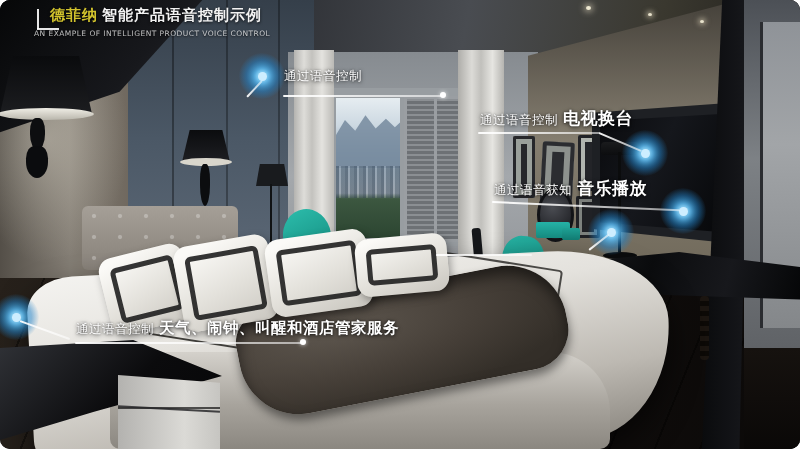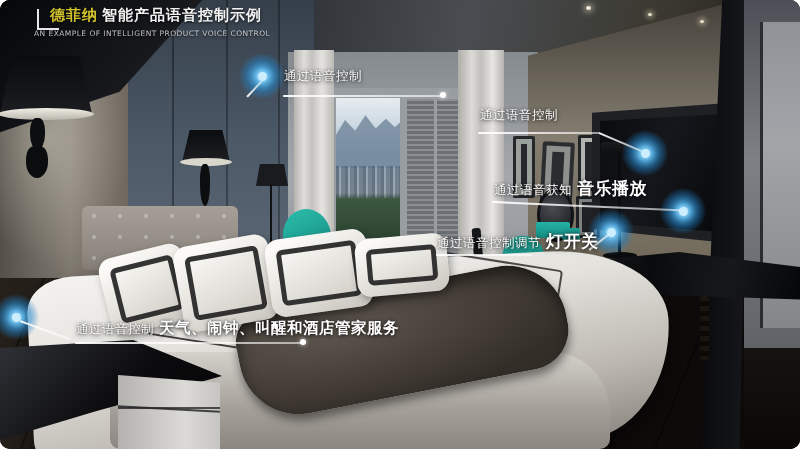--- a/index.html
+++ b/index.html
@@ -182,28 +182,25 @@
 
   <div class="lline" style="left:20px;top:320px;width:53px;transform:rotate(20deg);"></div>
   <div class="lline" style="left:75px;top:342px;width:228px;"></div>
   <div class="ldot" style="left:300px;top:339px;"></div>
 
   <div class="callout" style="left:284px;top:68px;">
     <span class="c-prefix">通过语音控制</span>
   </div>
   <div class="callout" style="left:480px;top:107px;">
     <span class="c-prefix">通过语音控制</span>
+    <span class="c-label">电视换台</span>
   </div>
   <div class="callout" style="left:494px;top:177px;">
     <span class="c-prefix">通过语音获知</span>
     <span class="c-label">音乐播放</span>
-  </div>
-  <div class="callout" style="left:437px;top:230px;">
-    <span class="c-prefix">通过语音控制调节</span>
-    <span class="c-label">灯开关</span>
   </div>
   <div class="callout" style="left:76px;top:318px;">
     <span class="c-prefix">通过语音控制</span>
     <span class="c-label small">天气、闹钟、叫醒和酒店管家服务</span>
   </div>
 
   <div class="bracket" style="left:37px;top:9px;width:2px;height:20px;"></div>
   <div class="bracket" style="left:37px;top:28px;width:22px;height:2px;"></div>
   <div class="title-row">
     <span class="brand">德菲纳</span>

